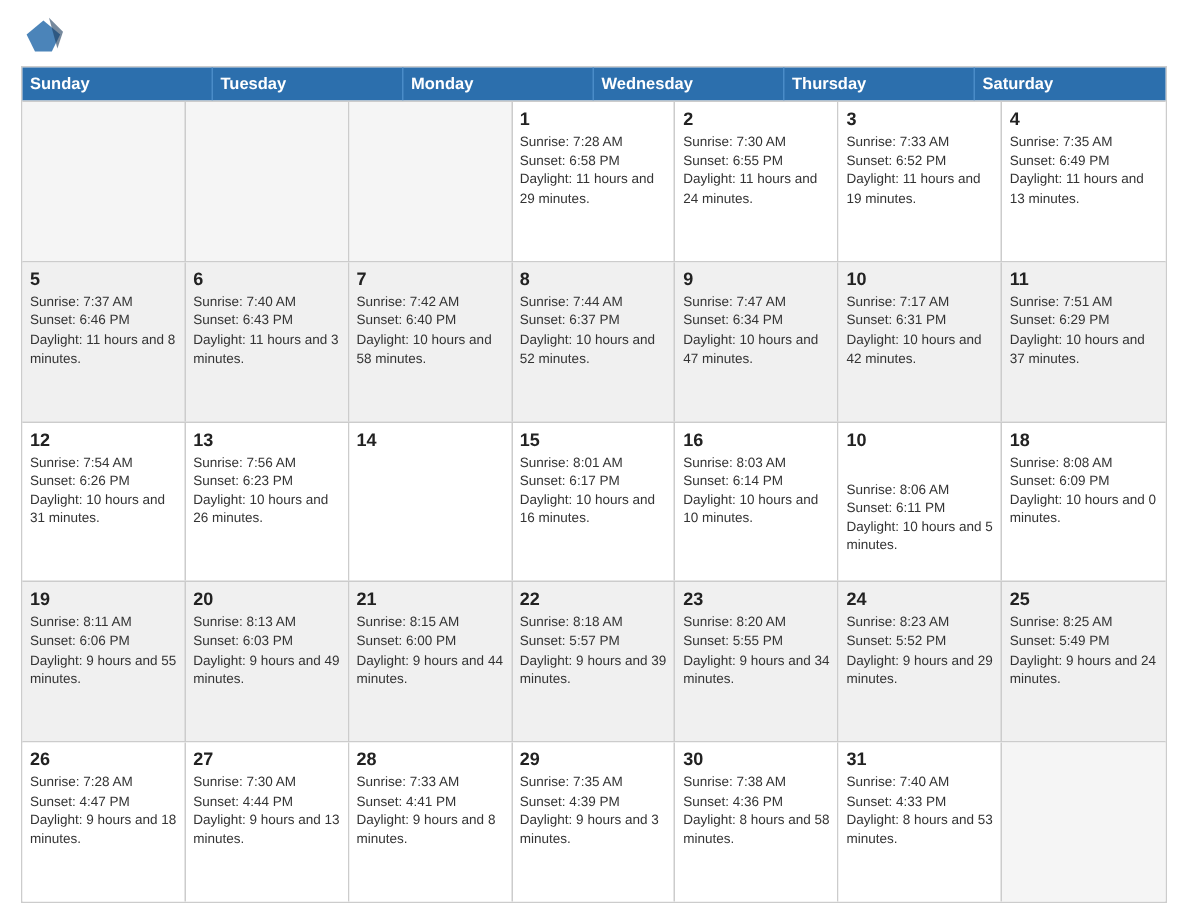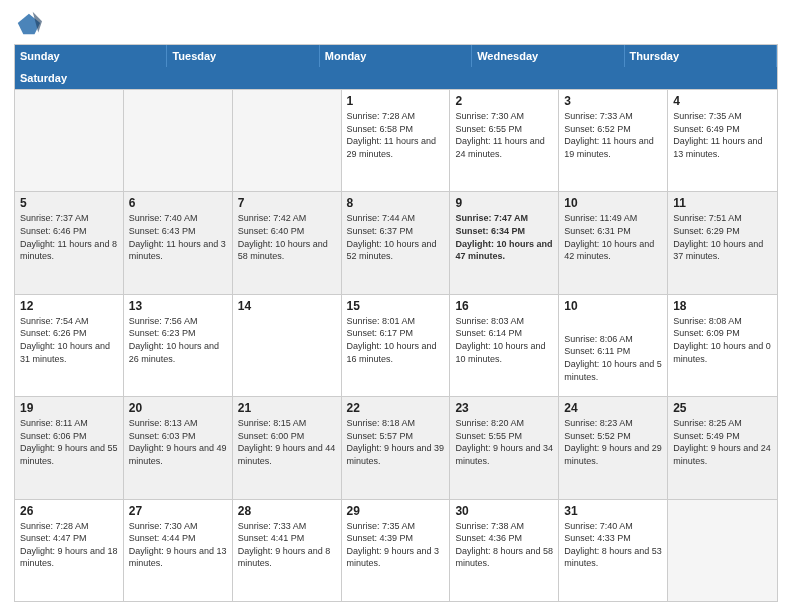--- a/index.html
+++ b/index.html
@@ -54,21 +54,21 @@
       color: #444;
     }
     .calendar {
       flex: 1;
       display: flex;
       flex-direction: column;
       border: 1px solid #ccc;
     }
     .cal-header-row {
       display: grid;
-      grid-template-columns: repeat(5, 1fr);
+      grid-template-columns: repeat(6, 1fr);
       background: #2c6fad;
     }
     .cal-header-cell {
       color: #fff;
       font-size: 11px;
       font-weight: bold;
       padding: 5px 5px;
       text-align: left;
       border-right: 1px solid #4a8cc8;
     }
@@ -188,27 +188,27 @@
 Daylight: 10 hours and 58 minutes.</div>
           </div>
           <div class="cal-cell shaded">
             <div class="day-number">8</div>
             <div class="cell-info" style="white-space: pre-line;">Sunrise: 7:44 AM
 Sunset: 6:37 PM
 Daylight: 10 hours and 52 minutes.</div>
           </div>
           <div class="cal-cell shaded">
             <div class="day-number">9</div>
-            <div class="cell-info" style="white-space: pre-line; font-weight: bold;">Sunrise: 7:47 AM
+            <div class="cell-info" style="white-space: pre-line;">Sunrise: 7:47 AM
 Sunset: 6:34 PM
 Daylight: 10 hours and 47 minutes.</div>
           </div>
           <div class="cal-cell shaded">
             <div class="day-number">10</div>
-            <div class="cell-info" style="white-space: pre-line;">Sunrise: 11:49 AM
+            <div class="cell-info" style="white-space: pre-line;">Sunrise: 7:17 AM
 Sunset: 6:31 PM
 Daylight: 10 hours and 42 minutes.</div>
           </div>
           <div class="cal-cell shaded">
             <div class="day-number">11</div>
             <div class="cell-info" style="white-space: pre-line;">Sunrise: 7:51 AM
 Sunset: 6:29 PM
 Daylight: 10 hours and 37 minutes.</div>
           </div>
         </div>

